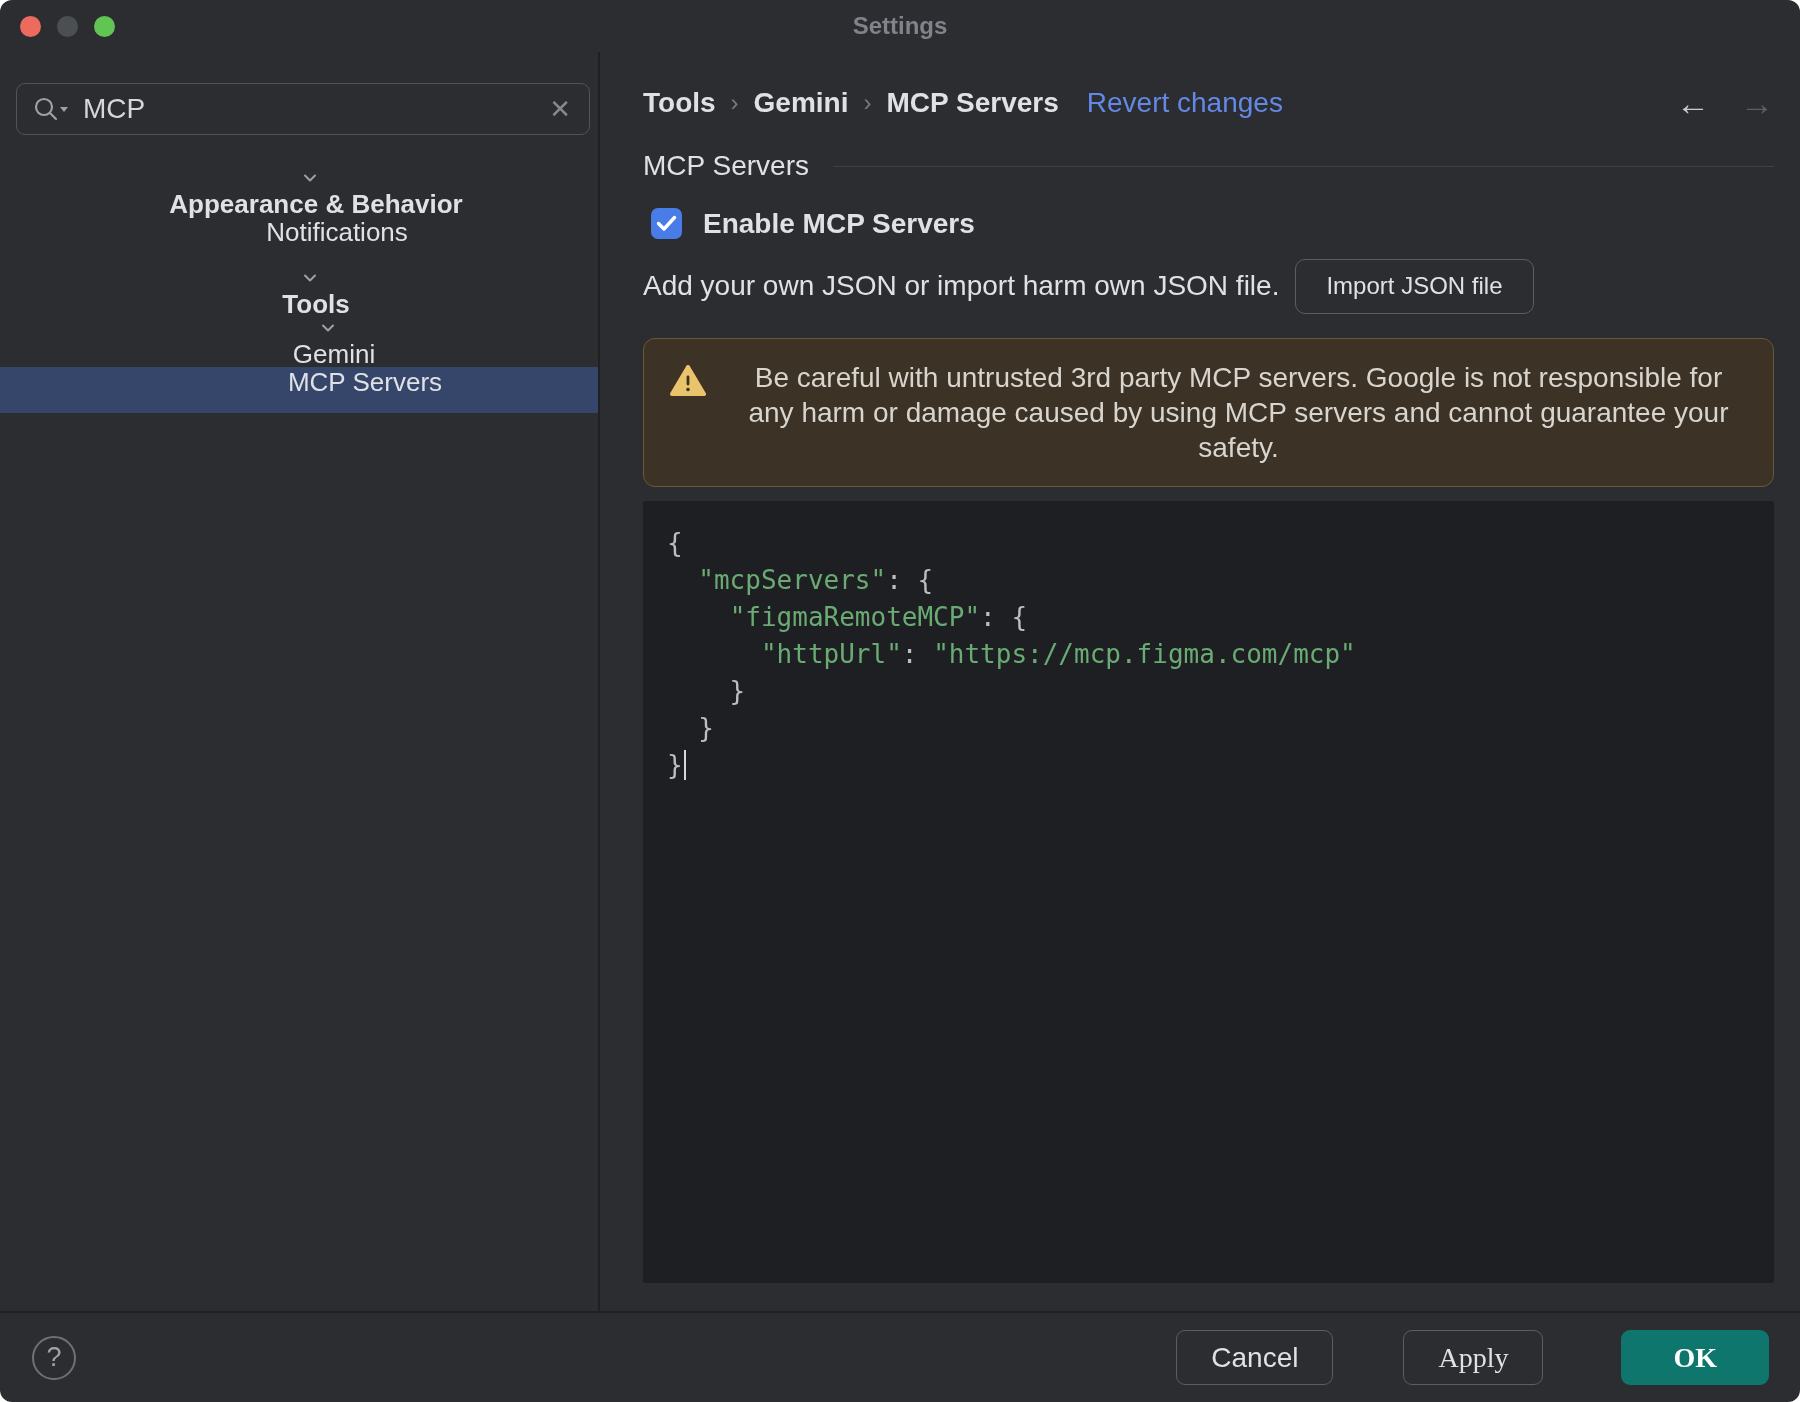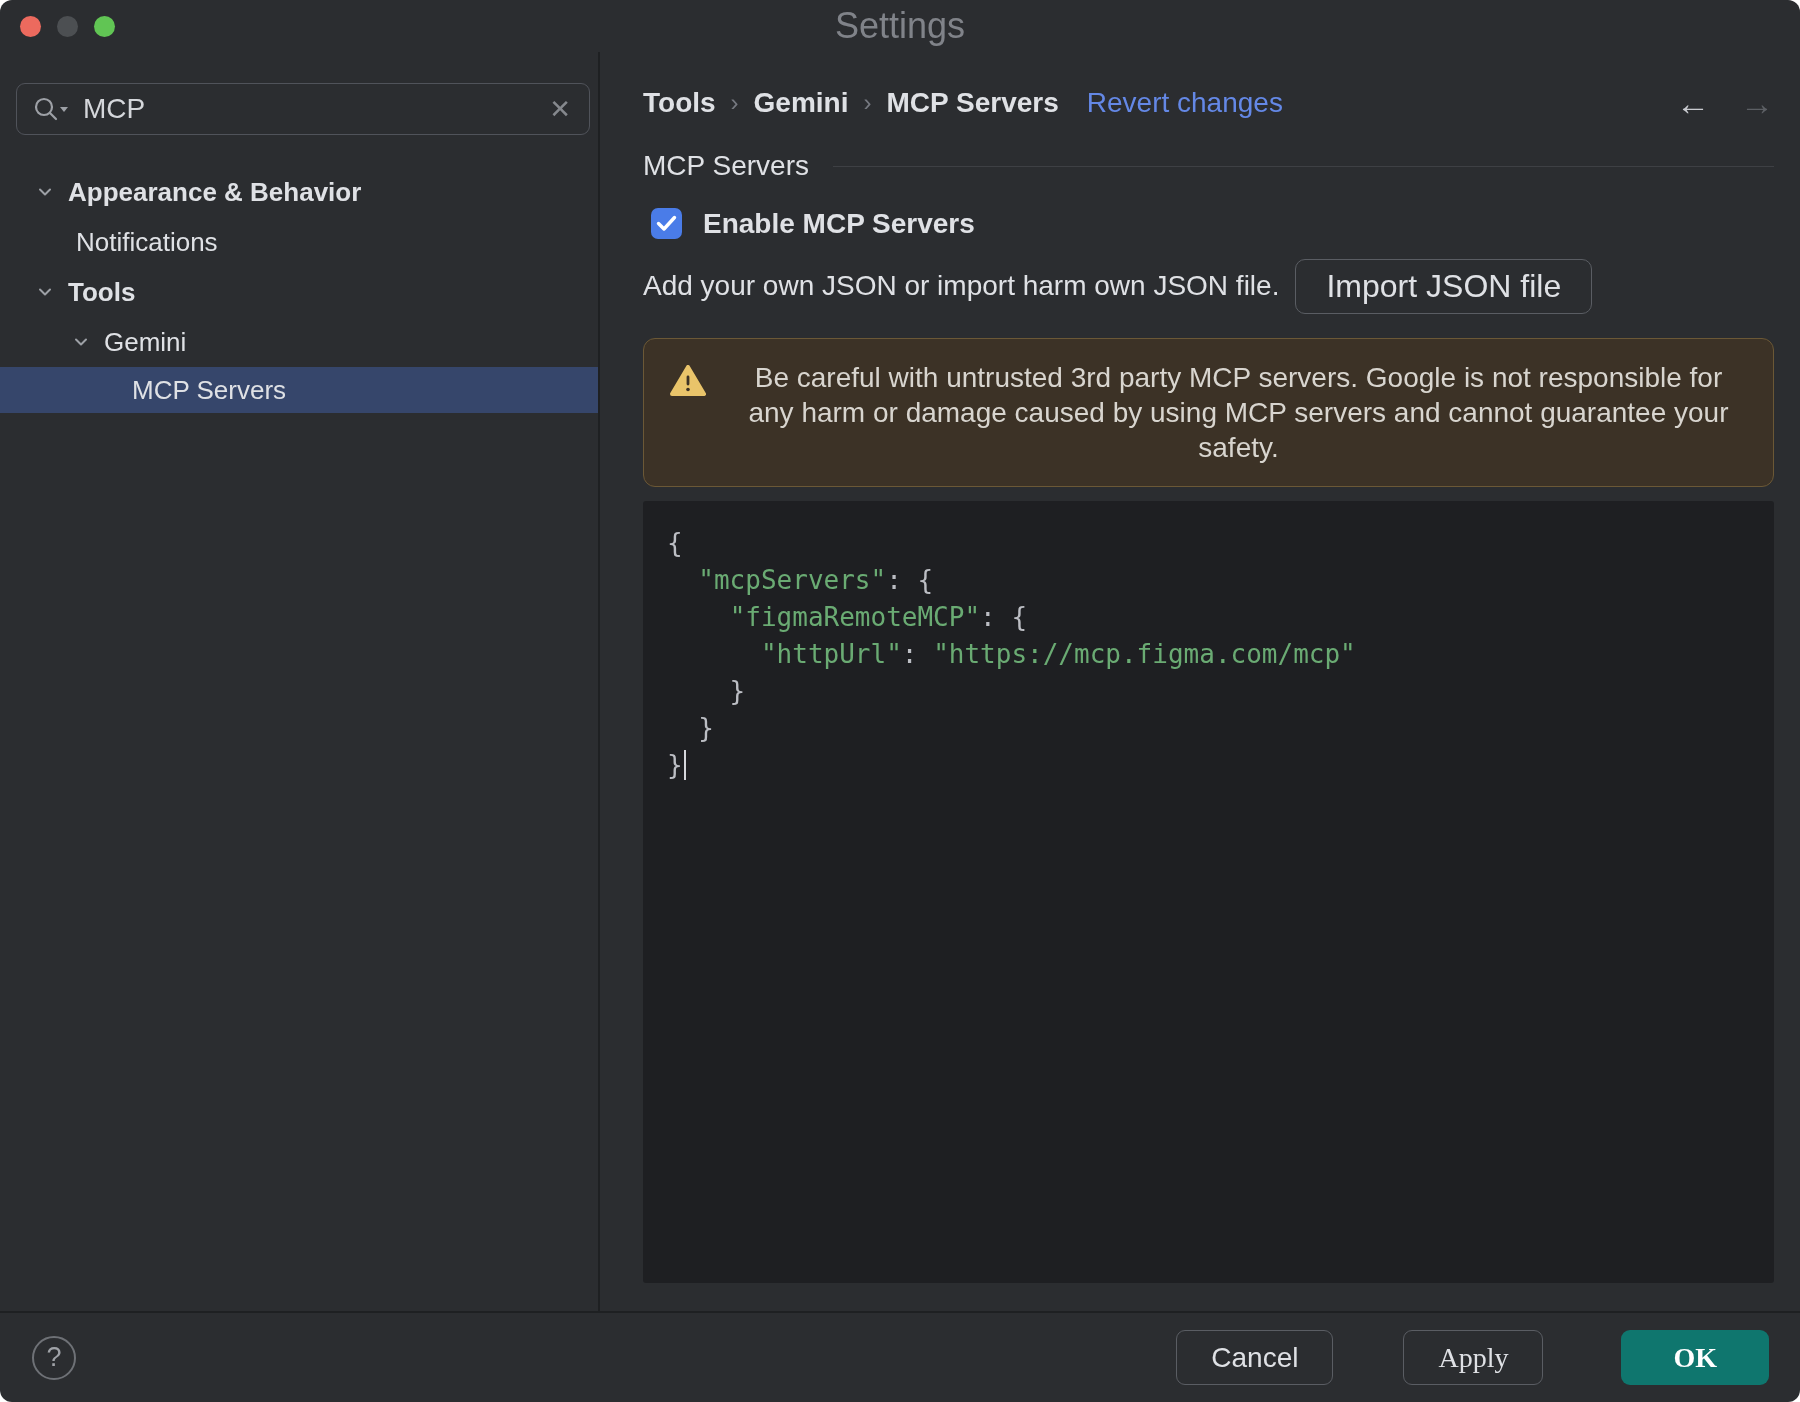--- a/index.html
+++ b/index.html
@@ -22,21 +22,21 @@
     display:flex; align-items:center;
   }
   .traffic { display:flex; gap:16px; margin-left:20px; }
   .light { width:21px; height:21px; border-radius:50%; }
   .light.red   { background:#ec6a5e; }
   .light.gray  { background:#4c4f52; }
   .light.green { background:#61c554; }
   .win-title {
     position:absolute; left:0; right:0; top:0; height:52px;
     display:flex; align-items:center; justify-content:center;
-    font-size:36px; font-weight:normal; color:#808389;
+    font-size:24px; font-weight:bold; color:#808389;
     pointer-events:none;
   }
 
   
   .main { flex:1 1 auto; display:flex; min-height:0;gap:9px; }
 
   .sidebar {
     width:600px; flex:0 0 600px;
     border-right:2px solid #1e2022;
     display:flex; flex-direction:column;
@@ -55,21 +55,21 @@
     background:transparent; border:none; outline:none;
     font-family:"Liberation Sans", sans-serif;
     font-size:28px; color:#d5d7db;
   }
   .clear-x {
     font-size:26px; color:#85888d; line-height:1;
     cursor:default; user-select:none;
   }
 
   .tree { margin-top:16px; font-size:26px; }
-  .tree-row { height:50px; display:flex; align-items:center; }
+  .tree-row { height:50px; display:flex; align-items:center;flex-direction:column; }
   .tree-row .chev { display:flex; align-items:center; margin-right:12px; }
   .lbl-bold { font-weight:bold; }
   .row-appearance { padding-left:34px; }
   .row-notifications { padding-left:76px; }
   .row-tools { padding-left:34px; }
   .row-gemini { padding-left:70px; }
   .row-mcp {
     height:46px; padding-left:132px;
     background:#36466b;
   }
@@ -104,21 +104,21 @@
     display:flex; align-items:center; justify-content:center;
   }
   .checkbox-label { margin-left:21px; font-size:28px; }
 
   .import-row { margin-top:12px; height:56px; display:flex; align-items:center; }
   .import-text { font-size:28px; }
   .btn-outline {
     margin-left:16px; height:55px; padding:0 30px;
     background:transparent;
     border:1.5px solid #5a5d63; border-radius:10px;
-    color:#dfe1e5; font-family:"Liberation Sans", sans-serif; font-size:32px;
+    color:#dfe1e5; font-family:"Liberation Sans", sans-serif; font-size:24px;
     cursor:pointer;
   }
 
   .warning-box {
     margin-top:24px;
     border:1.5px solid #6b5836; border-radius:12px;
     background:#3c3226;
     padding:21px 30px 21px 26px;
     display:flex; align-items:flex-start;
   }

